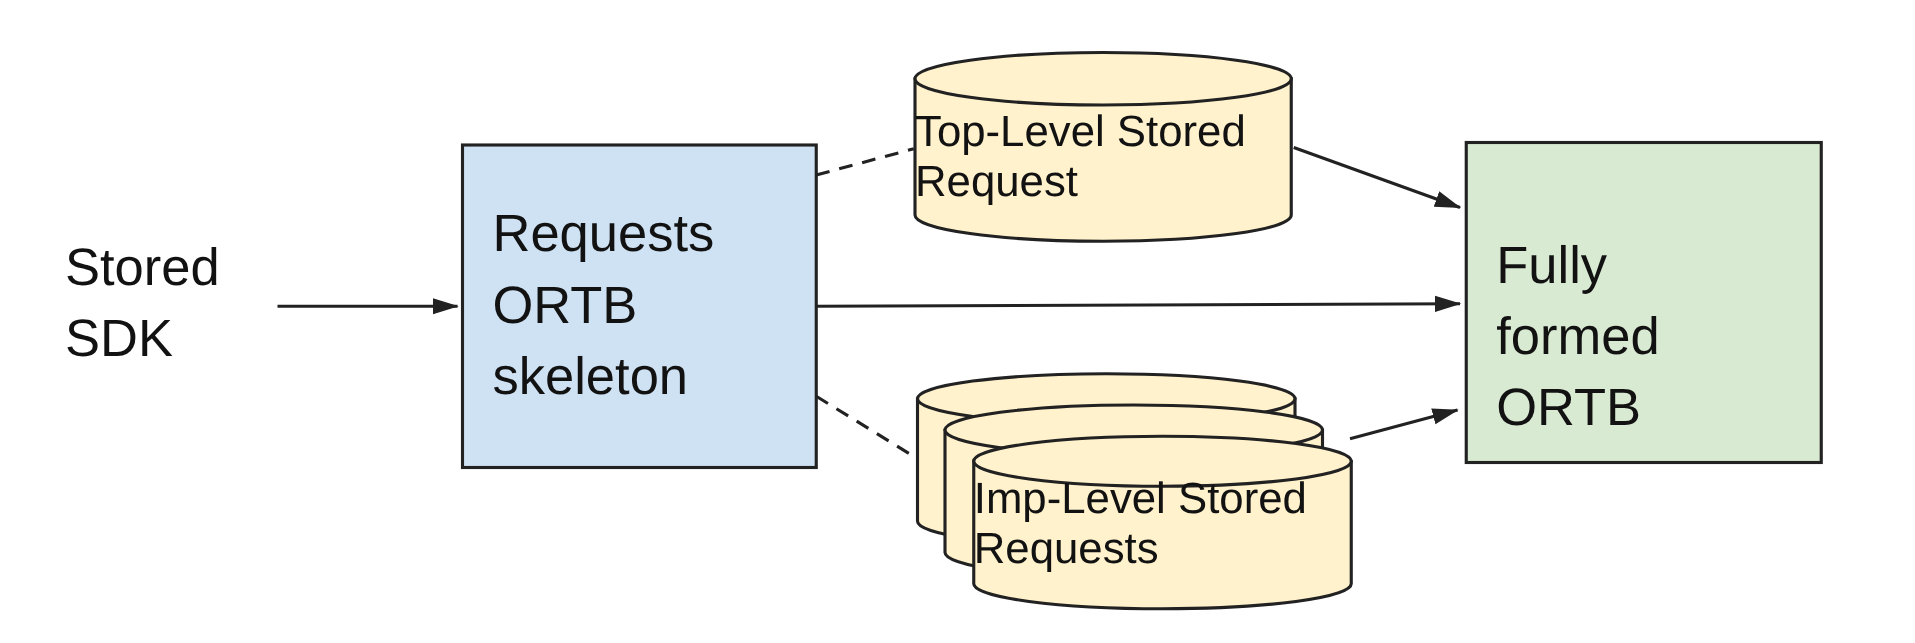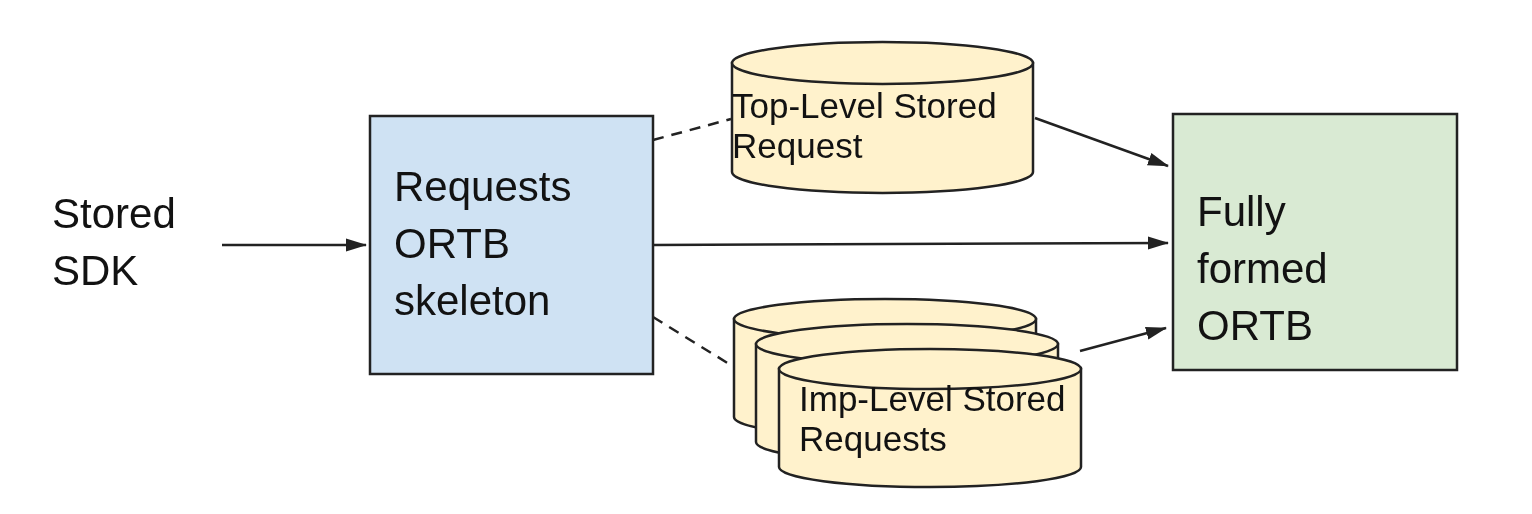--- a/index.html
+++ b/index.html
@@ -40,21 +40,21 @@
     line-height: 57px;
   }
   .label-small {
     font-size: 35px;
     line-height: 40px;
   }
   .prebid-label   { left: 52px;  top: 185px; width: 170px; }
   .incoming-label { left: 394px; top: 158px; width: 250px; }
   .fully-label    { left: 1197px; top: 159px; width: 250px; margin-top: 24px; }
   .toplevel-label { left: 732px; top: 86px;  width: 301px; }
-  .implevel-label { left: 779px; top: 379px; width: 323px; padding-left: 20px; }
+  .implevel-label { left: 779px; top: 379px; width: 323px; }
 </style>
 </head>
 <body>
 
 <div class="canvas">
 
   <svg class="shapes-layer" viewBox="0 0 1532 514" xmlns="http://www.w3.org/2000/svg">
     <defs>
       <marker id="arrowhead" markerUnits="userSpaceOnUse" markerWidth="26" markerHeight="20" refX="20" refY="8" orient="auto">
         <path d="M0,1.5 L21,8 L0,14.5 Z" fill="#222222"></path>

